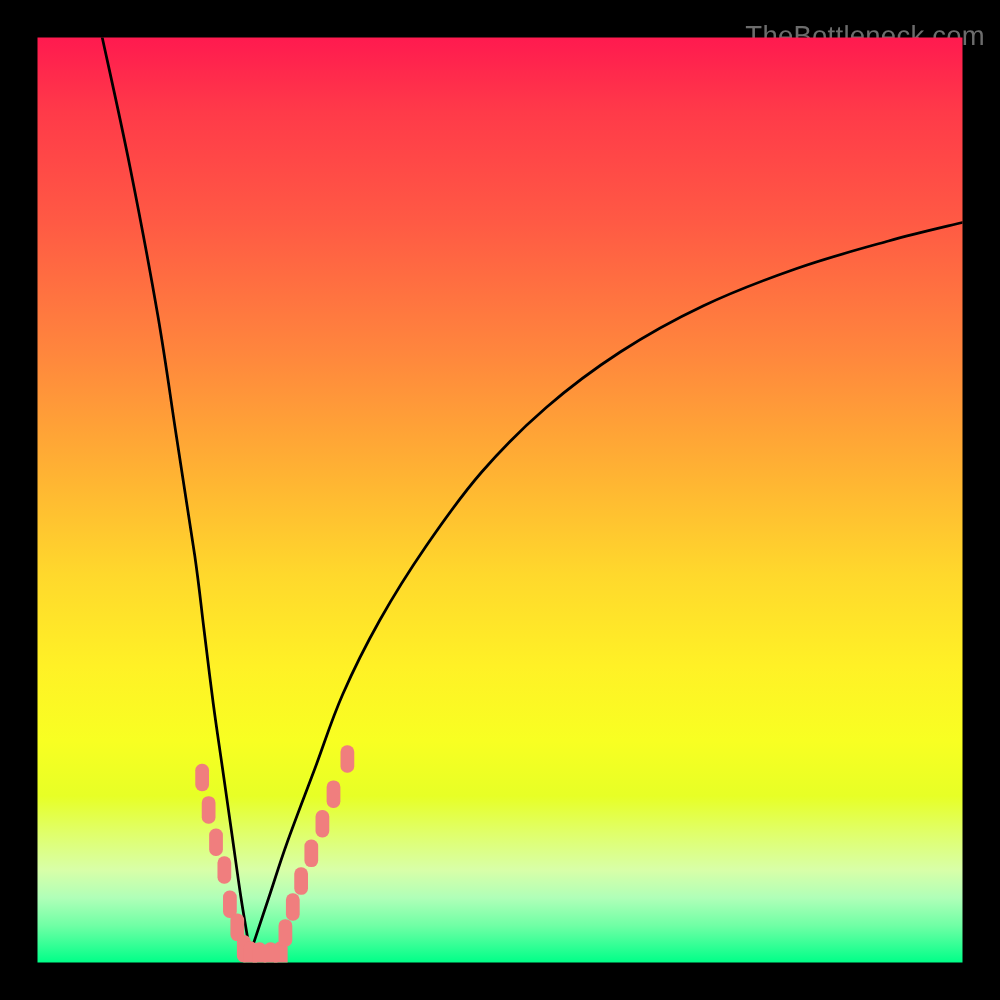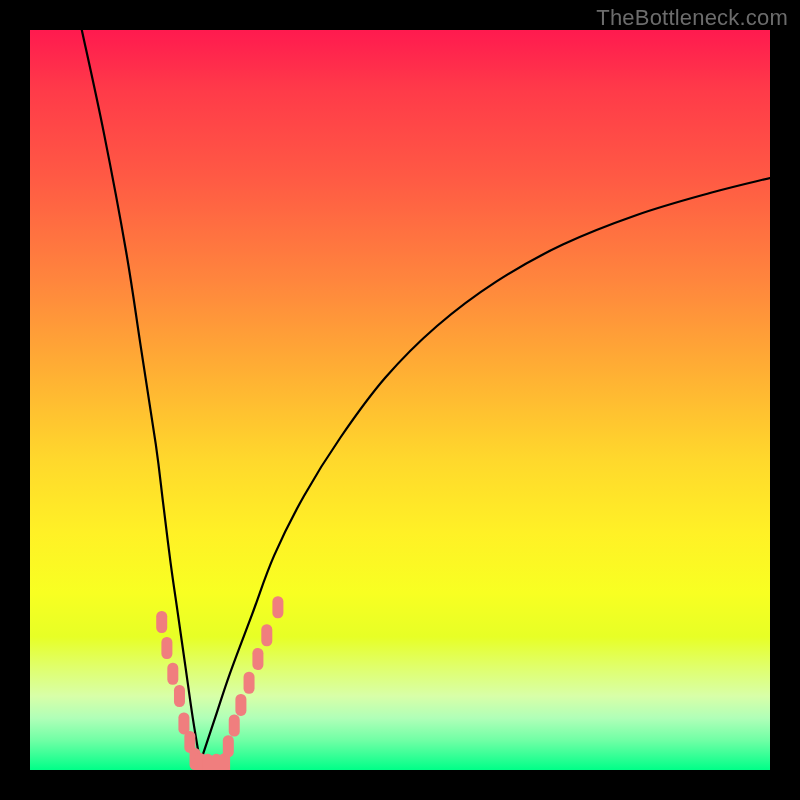--- a/index.html
+++ b/index.html
@@ -46,21 +46,21 @@
   .curve {
     position: absolute;
     left: 0;
     top: 0;
     width: 740px;
     height: 740px;
     pointer-events: none;
   }
   .watermark {
     position: absolute;
-    top: 5px;
+    top: 16px;
     right: 12px;
     color: #6c6c6c;
     font-size: 22px;
     letter-spacing: 0.2px;
     font-weight: 500;
   }
 </style>
 </head>
 <body>
 

